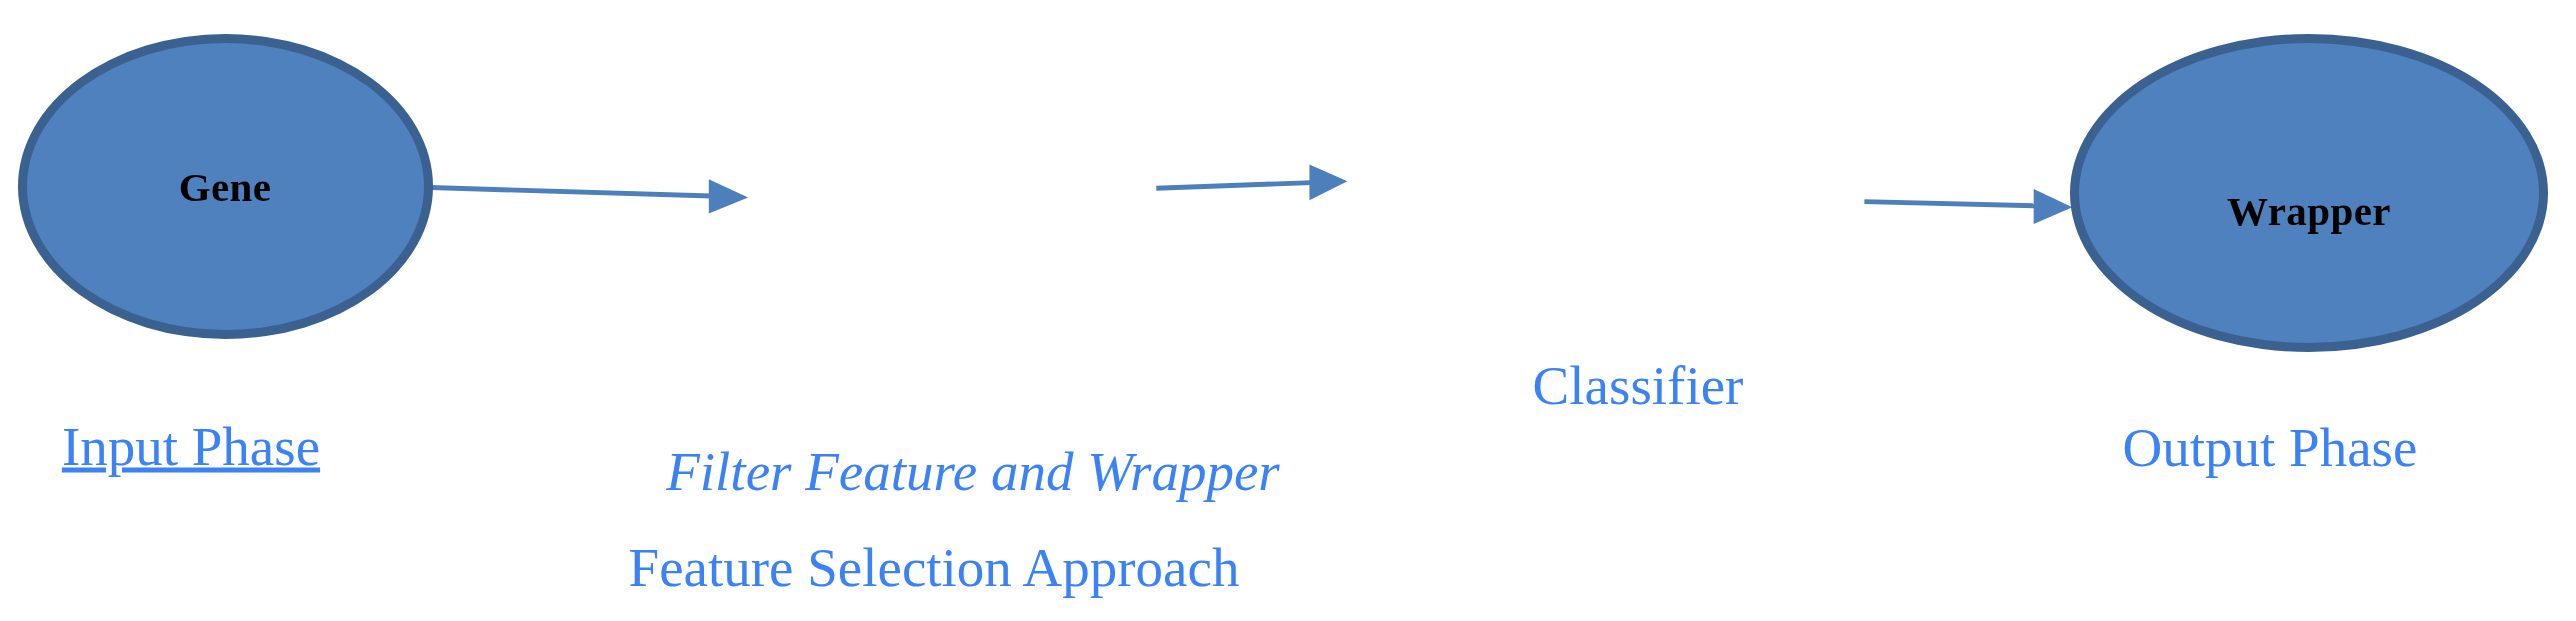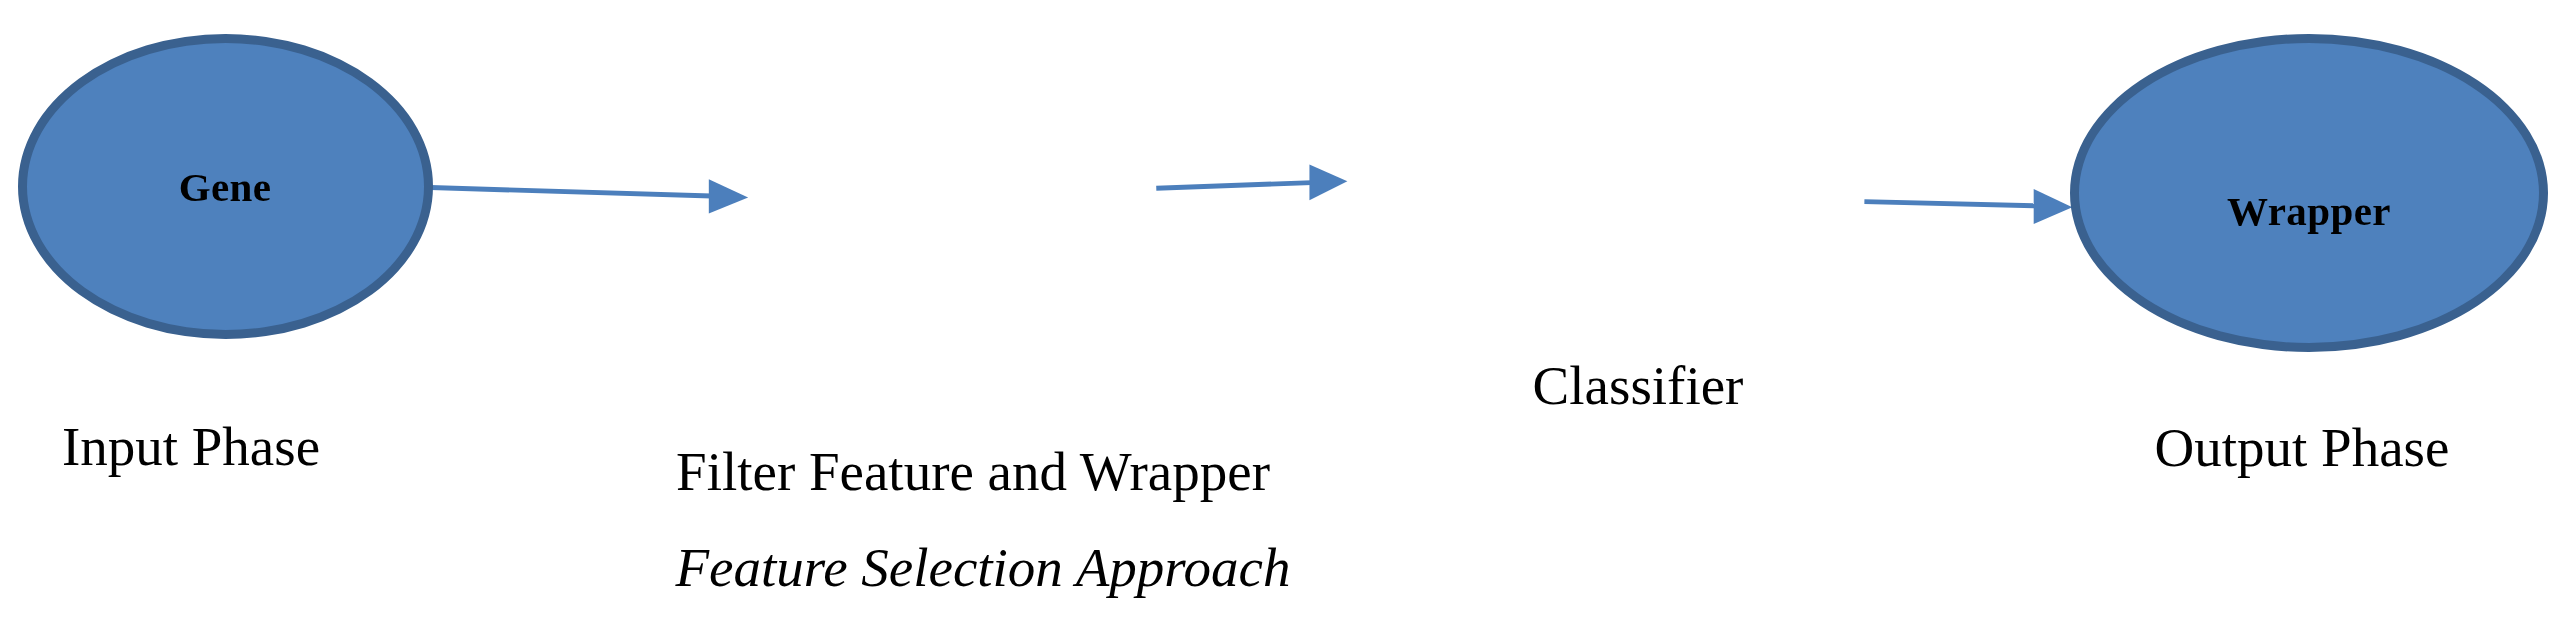--- a/index.html
+++ b/index.html
@@ -39,29 +39,29 @@
     white-space: nowrap;
     letter-spacing: 0.4px;
   }
   .node-feature .node-label        { transform: translateX(-12px); }
   .node-classification .node-label { transform: translate(32px, 29px); }
   .node-result .node-label         { transform: translateY(18.3px); }
   .caption {
     position: absolute;
     z-index: 2;
     font-size: 55px;
-    color: #000000;
+    color: #3b82f6;
     white-space: nowrap;
     transform: translate(-50%, -50%);
   }
-  .caption-input    { left: 191px;  top: 446px; }
-  .caption-filter-1 { left: 973px; top: 471px; }
-  .caption-filter-2 { left: 983px; top: 567px; font-style: italic; }
+  .caption-input    { left: 191px;  top: 446px; text-decoration: underline; }
+  .caption-filter-1 { left: 973px; top: 471px; font-style: italic; }
+  .caption-filter-2 { left: 934px; top: 567px; }
   .caption-classifier { left: 1638px; top: 385px; }
-  .caption-output   { left: 2270px; top: 447px; margin-left: 32px; }
+  .caption-output   { left: 2270px; top: 447px; }
 </style>
 </head>
 <body>
 
 <div class="canvas">
 
   <svg class="arrows-layer" viewBox="0 0 3665 884" xmlns="http://www.w3.org/2000/svg">
     <g>
       <line x1="612" y1="267" x2="1012" y2="279" stroke="#4c7fbc" stroke-width="7"></line>
       <polygon points="1064,281 1008,255 1008,304" fill="#4c7fbc"></polygon>

